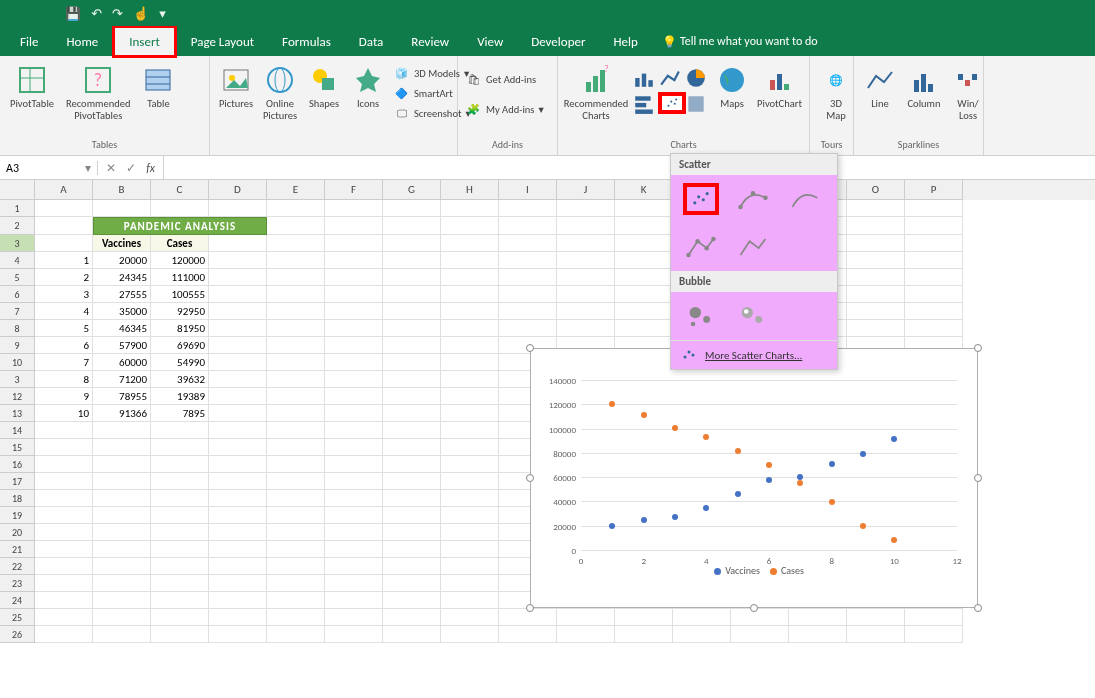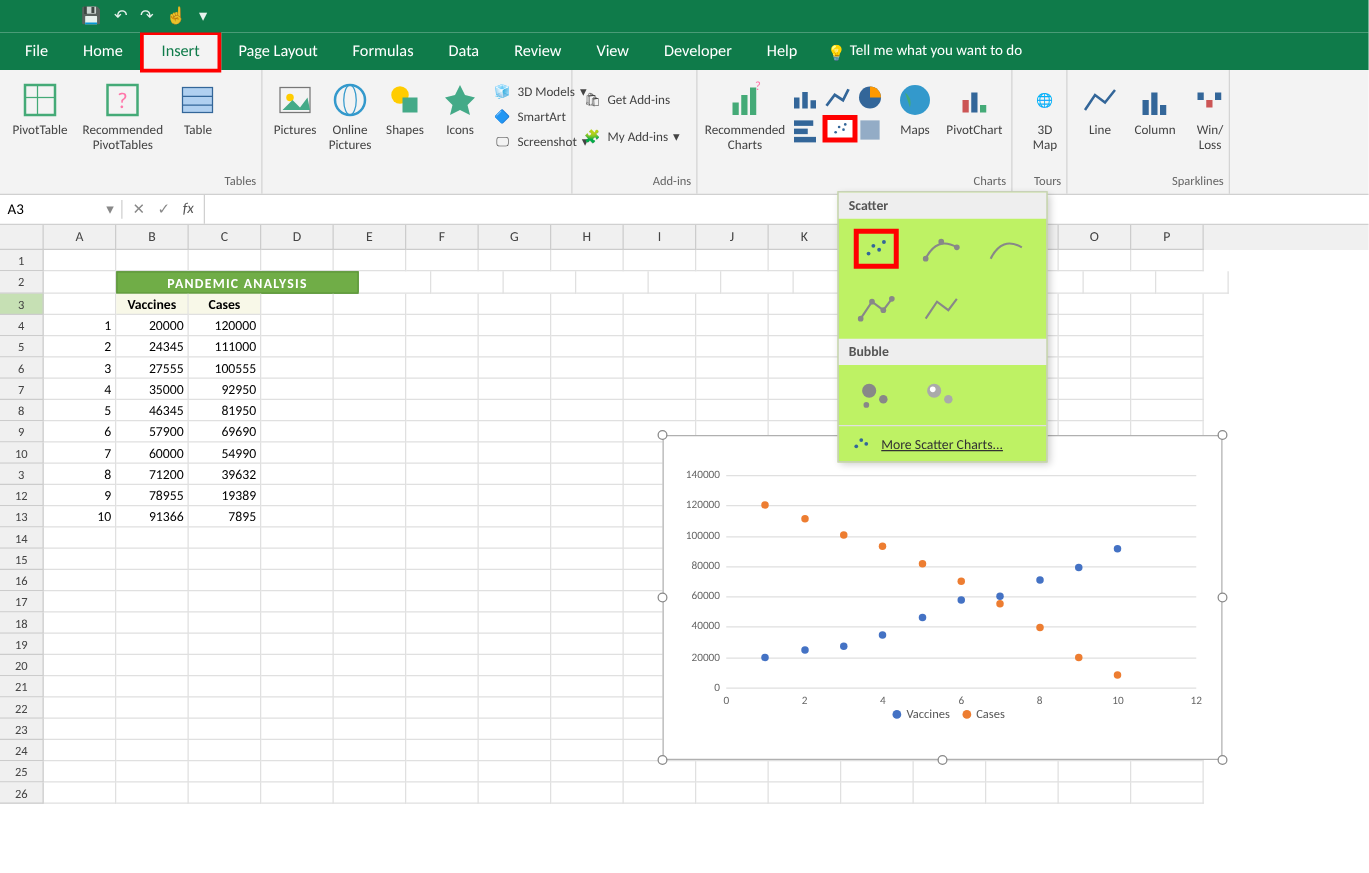--- a/index.html
+++ b/index.html
@@ -12,21 +12,21 @@
 
 .ribbon-tabs { background: #0f7b4a; height: 30px; display: flex; align-items: center; padding: 0 6px; }
 .rtab { color: #fff; font-size: 13px; padding: 6px 14px; cursor: pointer; }
 .rtab.active { background: #f3f3f3; color: #0f7b4a; }
 .red-box { border: 3px solid #ff0000; text-align: right; }
 .tell-me { color: #fff; font-size: 12px; display: flex; align-items: center; gap: 6px; margin-left: 10px; }
 .bulb { width: 12px; height: 12px; }
 
 .ribbon { background: #f3f3f3; height: 100px; display: flex; border-bottom: 1px solid #d0d0d0; font-size: 11px; color: #444; }
 .rgroup { border-right: 1px solid #d4d4d4; display: flex; flex-direction: column; padding: 2px 4px; }
-.rgroup-label { text-align: right; font-size: 10px; color: #666; padding: 2px 0; }
+.rgroup-label { text-align: center; font-size: 10px; color: #666; padding: 2px 0; }
 .rgroup-body { flex: 1; display: flex; align-items: flex-start; gap: 4px; padding: 4px 2px; }
 .big-btn { display: flex; flex-direction: column; align-items: center; justify-content: flex-start; gap: 2px; cursor: pointer; padding: 2px 4px; min-width: 40px; text-align: center; }
 .big-btn .ic { width: 32px; height: 32px; display: flex; align-items: center; justify-content: center; }
 .big-btn span { font-size: 10.5px; line-height: 1.1; }
 .mini-stack { display: flex; flex-direction: column; gap: 2px; }
 .mini-row { display: flex; align-items: center; gap: 4px; font-size: 10.5px; cursor: pointer; padding: 1px 2px; }
 .mini-row .ic { width: 16px; height: 16px; display: flex; align-items: center; justify-content: center; }
 .chart-mini-grid { display: grid; grid-template-columns: repeat(3, 24px); gap: 2px; }
 .chart-mini { width: 24px; height: 24px; border: 1px solid transparent; display: flex; align-items: center; justify-content: center; cursor: pointer; }
 .scatter-small { width: 28px; height: 22px; border: 4px solid #ff0000; padding: 0; background: #fff; display: flex; align-items: center; justify-content: center; cursor: pointer; }
@@ -42,21 +42,21 @@
 .corner { width: 35px; border-right: 1px solid #ccc; border-bottom: 1px solid #ccc; background: #f0f0f0; }
 .ch { width: 58px; border-right: 1px solid #ccc; border-bottom: 1px solid #ccc; text-align: center; font-size: 11px; color: #444; line-height: 20px; }
 .row { display: flex; height: 17px; }
 .rh { width: 35px; border-right: 1px solid #ccc; border-bottom: 1px solid #ccc; text-align: center; font-size: 10px; color: #444; line-height: 17px; background: #f0f0f0; }
 .rh.sel { background: #c6e0b4; }
 .cell { width: 58px; border-right: 1px solid #e0e0e0; border-bottom: 1px solid #e0e0e0; font-size: 11px; padding: 0 3px; line-height: 17px; overflow: hidden; white-space: nowrap; }
 .cell.ra { text-align: right; }
 .cell.head { font-weight: bold; text-align: center; background: #f8f8e8; }
 .banner { grid-column: 1 / 4; background: #70AD47; color: #fff; font-weight: bold; font-size: 11px; text-align: center; letter-spacing: 1px; height: 34px; line-height: 34px; border: 1px solid #5a9238; }
 
-.scatter-menu { position: absolute; top: 153px; left: 670px; width: 168px; background: #bef264; border: 1px solid #c8c8c8; box-shadow: 2px 2px 6px rgba(0,0,0,0.2); z-index: 50; }
+.scatter-menu { position: absolute; top: 153px; left: 670px; width: 168px; background: #f0abfc; border: 1px solid #c8c8c8; box-shadow: 2px 2px 6px rgba(0,0,0,0.2); z-index: 50; }
 .sm-head { background: #eeeeee; font-size: 11px; font-weight: bold; color: #555; padding: 4px 8px; }
 .sm-row { display: flex; gap: 16px; padding: 8px 12px; }
 .sm-item { width: 36px; height: 32px; border: 1px solid transparent; cursor: pointer; display: flex; align-items: center; justify-content: center; }
 .sm-item.red { border: 4px solid #ff0000; padding: 2px; }
 .sm-more { display: flex; align-items: center; gap: 8px; padding: 6px 10px; border-top: 1px solid #e0e0e0; font-size: 11px; cursor: pointer; }
 .sm-more span { text-decoration: underline; color: #333; }
 
 .chart-box { position: absolute; top: 348px; left: 530px; width: 448px; height: 260px; border: 1px solid #b0b0b0; background: #fff; z-index: 10; }
 .handle { width: 8px; height: 8px; background: #fff; border: 1px solid #888; border-radius: 50%; position: absolute; }
 .h-nw { top: -5px; left: -5px; } .h-ne { top: -5px; right: -5px; }
@@ -392,21 +392,21 @@
         <div class="cell "></div>
         <div class="cell "></div>
         <div class="cell "></div>
         <div class="cell "></div>
         <div class="cell "></div>
         <div class="cell "></div>
       </div>
       <div class="row" style="height: 18px;">
         <div class="rh">2</div>
         <div class="cell "></div>
-        <div class="banner" style="width: 194px; height: 18px; line-height: 18px;">PANDEMIC ANALYSIS</div>
+        <div class="banner" style="width: 174px; height: 18px; line-height: 18px;">PANDEMIC ANALYSIS</div>
         <div class="cell "></div>
         <div class="cell "></div>
         <div class="cell "></div>
         <div class="cell "></div>
         <div class="cell "></div>
         <div class="cell "></div>
         <div class="cell "></div>
         <div class="cell "></div>
         <div class="cell "></div>
         <div class="cell "></div>

